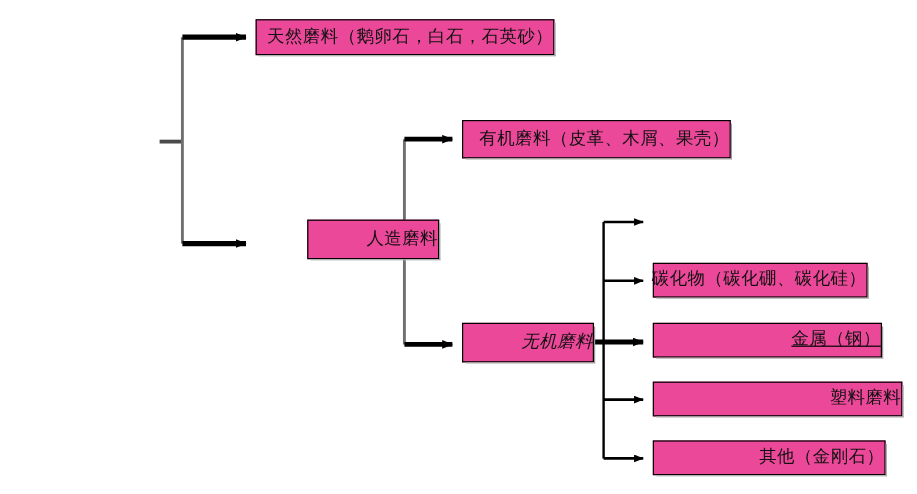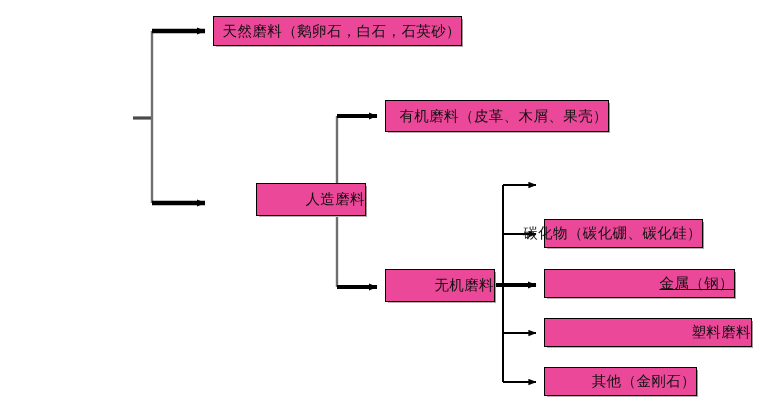--- a/index.html
+++ b/index.html
@@ -116,34 +116,34 @@
   </div>
 
   <div class="node-box" style="left: 213px; top: 183px; width: 110px; height: 33px; margin-left: 43px;">
     <span class="node-label">人造磨料</span>
   </div>
 
   <div class="node-box" style="left: 385px; top: 100px; width: 224px; height: 32px;">
     <span class="node-label">有机磨料（皮革、木屑、果壳）</span>
   </div>
 
-  <div class="node-box" style="left: 385px; top: 269px; width: 110px; height: 33px;">
+  <div class="node-box" style="left: 385px; top: 269px; width: 110px; height: 33px; font-style: italic;">
     <span class="node-label">无机磨料</span>
   </div>
 
 
-  <div class="node-box" style="left: 544px; top: 219px; width: 159px; height: 29px;">
+  <div class="node-box" style="left: 544px; top: 219px; width: 179px; height: 29px;">
     <span class="node-label">碳化物（碳化硼、碳化硅）</span>
   </div>
 
   <div class="node-box" style="left: 544px; top: 269px; width: 191px; height: 29px; text-decoration: underline;">
     <span class="node-label">金属（钢）</span>
   </div>
 
   <div class="node-box" style="left: 544px; top: 318px; width: 208px; height: 29px;">
     <span class="node-label">塑料磨料</span>
   </div>
 
-  <div class="node-box" style="left: 544px; top: 367px; width: 153px; height: 29px;">
+  <div class="node-box" style="left: 544px; top: 367px; width: 194px; height: 29px;">
     <span class="node-label">其他（金刚石）</span>
   </div>
 
 </div>
 
 </body></html>

